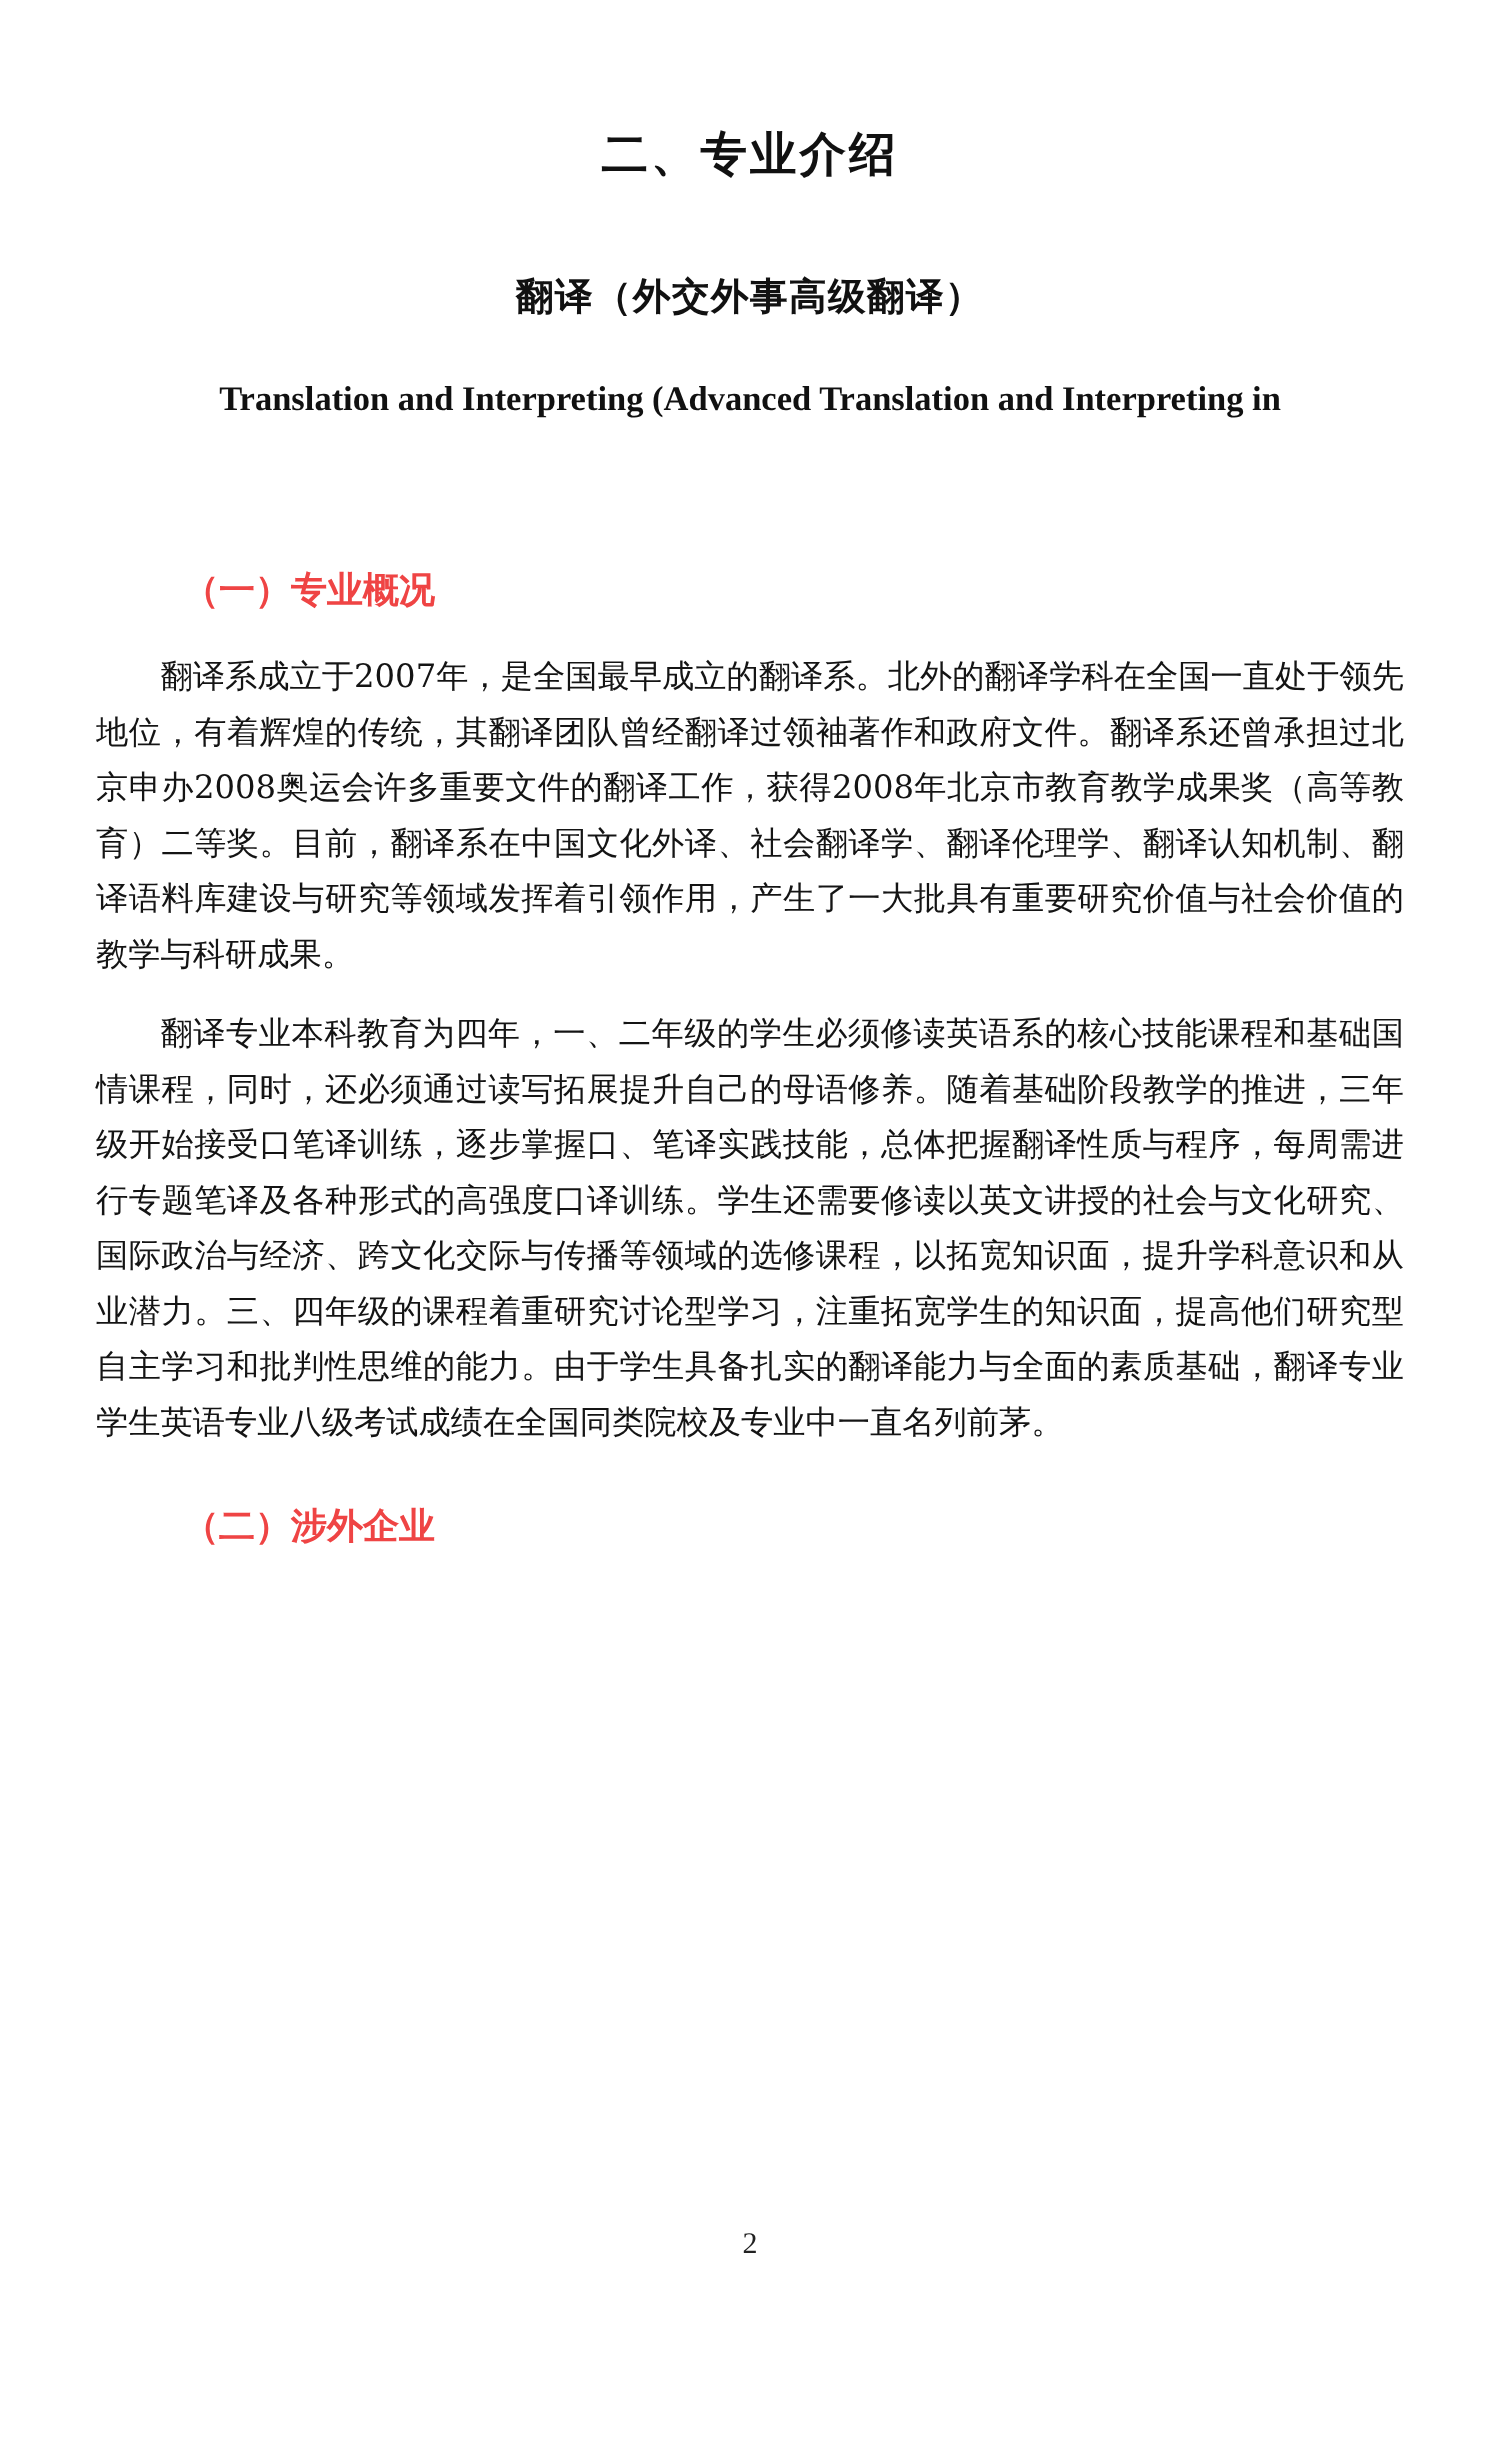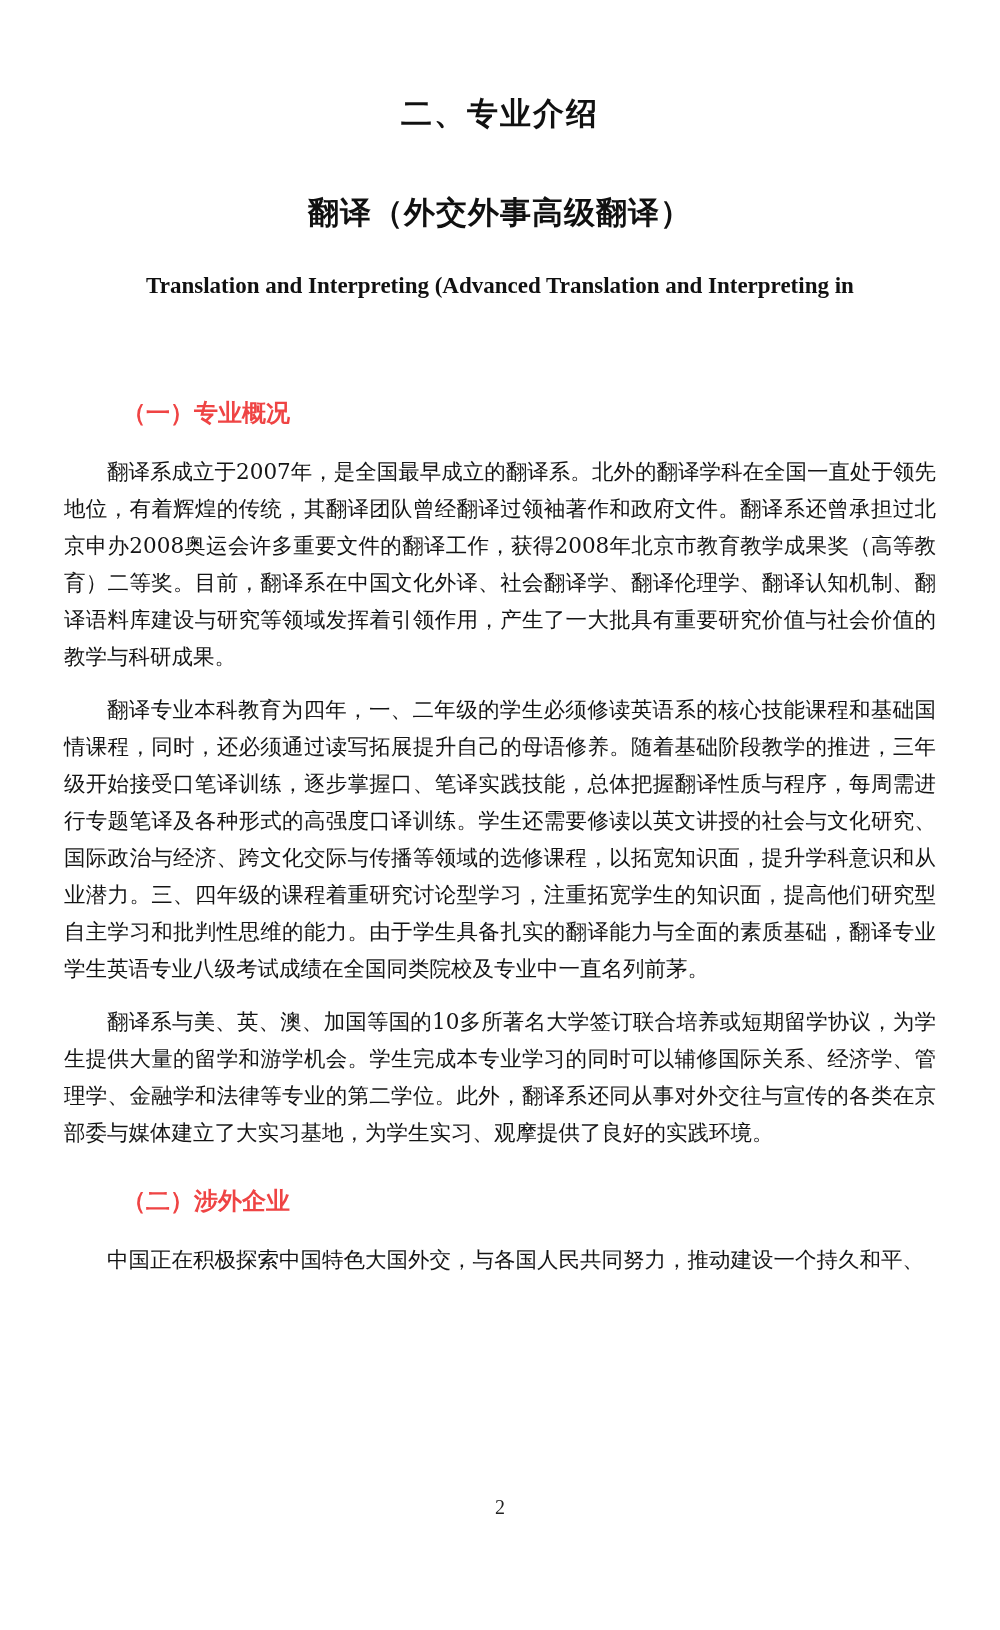--- a/index.html
+++ b/index.html
@@ -4,21 +4,21 @@
 <style>
   html, body {
     margin: 0;
     padding: 0;
     background: #ffffff;
   }
   .page {
     position: relative;
     width: 1000px;
     height: 1518px;
-    margin: 17px auto;
+    margin: 6px auto;
     background: #ffffff;
     color: #141414;
     overflow: hidden;
     box-sizing: border-box;
     padding: 0 64px;
     font-family: "DejaVu Serif", "Liberation Serif", serif;
   }
   .doc-title {
     margin: 0;
     padding-top: 76px;
@@ -28,21 +28,21 @@
     font-size: 31px;
     letter-spacing: 2px;
     color: #111111;
   }
   .program-title-zh {
     margin: 0;
     margin-top: 57px;
     text-align: center;
     font-family: "DejaVu Sans", "Liberation Sans", sans-serif;
     font-weight: 700;
-    font-size: 31px;
+    font-size: 25px;
     letter-spacing: 1px;
     color: #111111;
   }
   .program-title-en {
     margin: 0;
     margin-top: 32px;
     text-align: center;
     font-family: "Liberation Serif", "DejaVu Serif", serif;
     font-weight: 700;
     font-size: 23px;
@@ -99,22 +99,20 @@
   <div class="program-title-en">
     <div>Translation and Interpreting (Advanced Translation and Interpreting in</div>
   </div>
 
   <h3 class="section-heading first">（一）专业概况</h3>
 
   <p class="body-paragraph first-after-heading">翻译系成立于2007年，是全国最早成立的翻译系。北外的翻译学科在全国一直处于领先地位，有着辉煌的传统，其翻译团队曾经翻译过领袖著作和政府文件。翻译系还曾承担过北京申办2008奥运会许多重要文件的翻译工作，获得2008年北京市教育教学成果奖（高等教育）二等奖。目前，翻译系在中国文化外译、社会翻译学、翻译伦理学、翻译认知机制、翻译语料库建设与研究等领域发挥着引领作用，产生了一大批具有重要研究价值与社会价值的教学与科研成果。</p>
 
   <p class="body-paragraph">翻译专业本科教育为四年，一、二年级的学生必须修读英语系的核心技能课程和基础国情课程，同时，还必须通过读写拓展提升自己的母语修养。随着基础阶段教学的推进，三年级开始接受口笔译训练，逐步掌握口、笔译实践技能，总体把握翻译性质与程序，每周需进行专题笔译及各种形式的高强度口译训练。学生还需要修读以英文讲授的社会与文化研究、国际政治与经济、跨文化交际与传播等领域的选修课程，以拓宽知识面，提升学科意识和从业潜力。三、四年级的课程着重研究讨论型学习，注重拓宽学生的知识面，提高他们研究型自主学习和批判性思维的能力。由于学生具备扎实的翻译能力与全面的素质基础，翻译专业学生英语专业八级考试成绩在全国同类院校及专业中一直名列前茅。</p>
 
-  <p class="body-paragraph">翻译系与美、英、澳、加国等国的10多所著名大学签订联合培养或短期留学协议，为学生提供大量的留学和游学机会。学生完成本专业学习的同时可以辅修国际关系、经济学、管理学、金融学和法律等专业的第二学位。此外，翻译系还同从事对外交往与宣传的各类在京部委与媒体建立了大实习基地，为学生实习、观摩提供了良好的实践环境。</p>
 
 
   <h3 class="section-heading second">（二）涉外企业</h3>
 
-  <p class="body-paragraph first-after-heading">中国正在积极探索中国特色大国外交，与各国人民共同努力，推动建设一个持久和平、</p>
 
   <div class="page-number">2</div>
 
 </div>
 
 </body></html>

